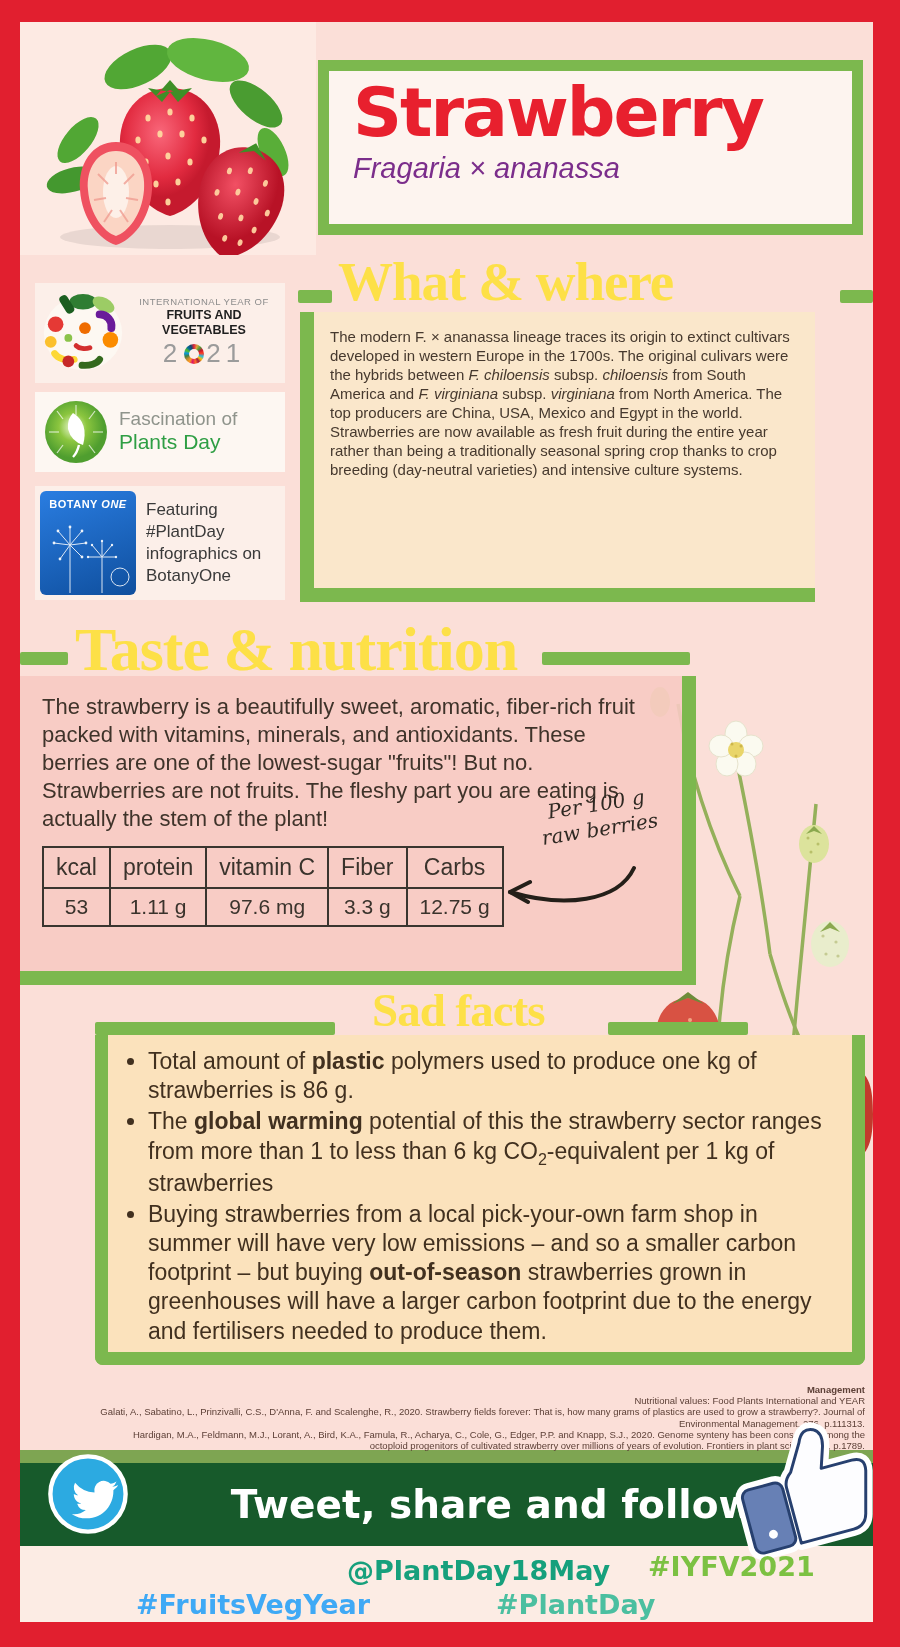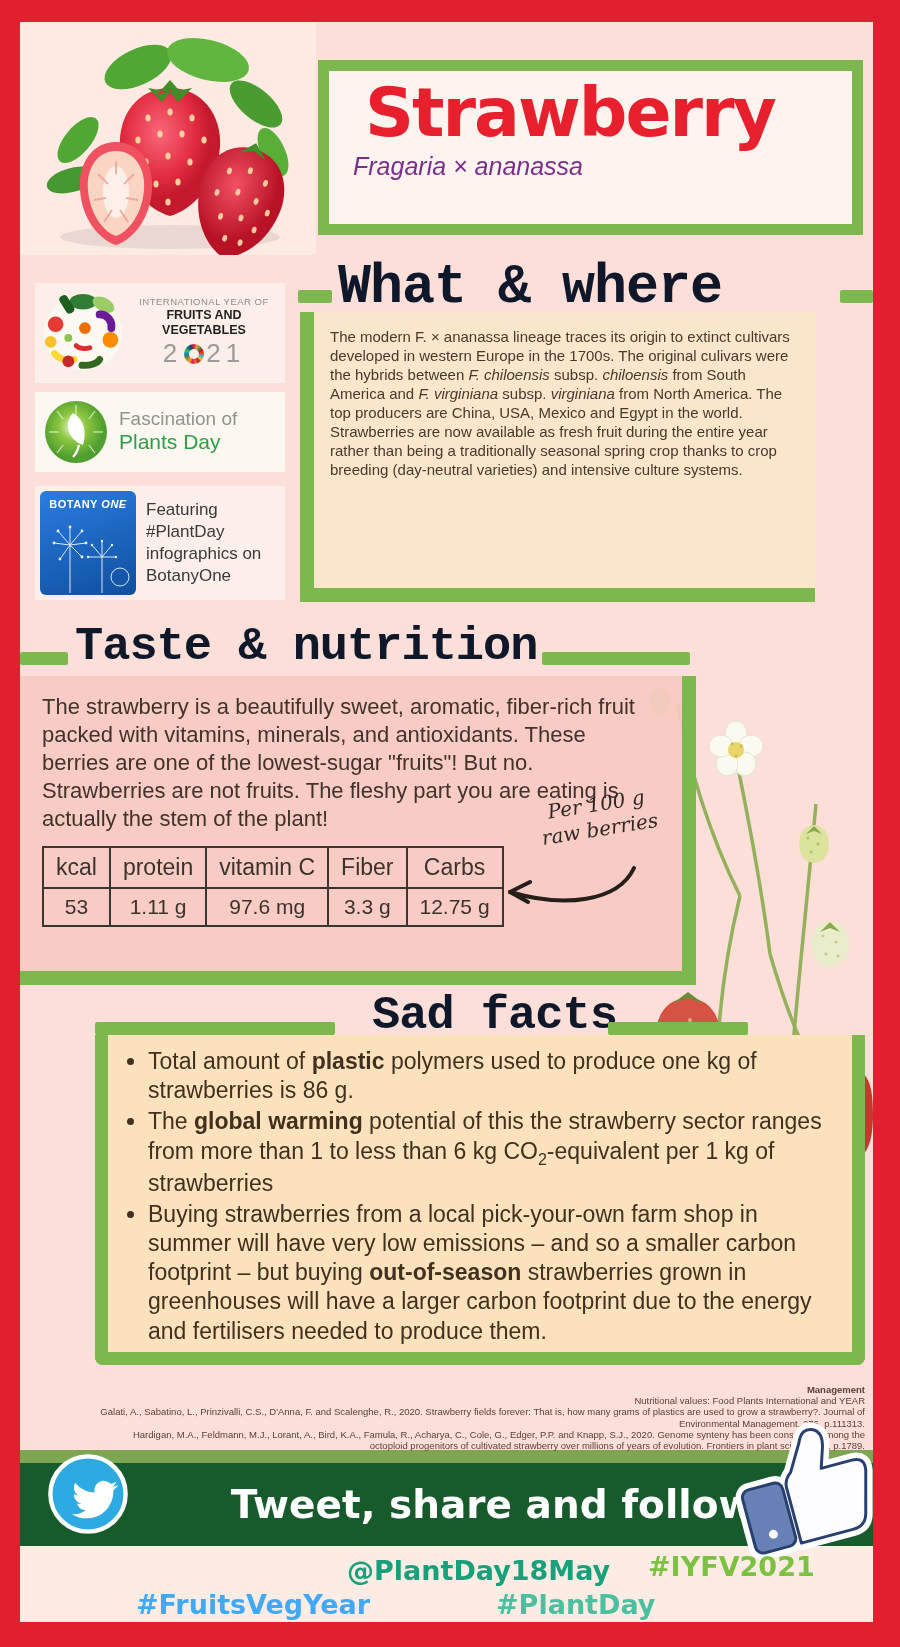--- a/index.html
+++ b/index.html
@@ -6,22 +6,22 @@
   .poster{position:relative;width:900px;height:1647px;background:#e11f2f;overflow:hidden;
           font-family:"Liberation Sans",sans-serif;}
   .abs{position:absolute;}
   .main-panel{left:20px;top:22px;width:853px;height:1428px;background:#fbdfd8;}
 
   
   .photo-card{left:20px;top:22px;width:296px;height:233px;background:#fdeae3;}
   .title-box{left:318px;top:60px;width:545px;height:175px;box-sizing:border-box;
              background:#fdf4ef;border:11px solid #7cb84e;padding:6px 0 0 24px;}
   .page-title{font-family:"DejaVu Sans",sans-serif;font-weight:800;font-size:68px;line-height:1.05;
-              color:#e8202e;letter-spacing:-2px;margin-left:12px;}
-  .latin{font-size:25px;font-style:italic;color:#7b2d8b;margin-top:4px;}
+              color:#e8202e;letter-spacing:-2px;}
+  .latin{font-size:29px;font-style:italic;color:#7b2d8b;margin-top:4px;}
 
   
   .card{left:35px;width:250px;background:#fcefe9;display:flex;align-items:center;box-sizing:border-box;}
   .iyfv-card{top:283px;height:100px;padding:4px;}
   .iyfv-text{text-align:center;flex:1;line-height:1.15;}
   .iyfv-l1{font-size:9.5px;letter-spacing:.5px;color:#8c8c8c;}
   .iyfv-l2{font-size:12.5px;font-weight:bold;color:#1f1f1f;}
   .iyfv-year{font-size:26px;color:#9b9b9b;letter-spacing:5px;margin-top:2px;display:flex;align-items:center;justify-content:center;gap:2px;}
   .sdg-wheel{width:20px;height:20px;border-radius:50%;display:inline-block;position:relative;
     background:conic-gradient(#e5243b,#dda63a,#4c9f38,#c5192d,#ff3a21,#26bde2,#fcc30b,#a21942,#fd6925,#dd1367,#fd9d24,#bf8b2e,#3f7e44,#0a97d9,#56c02b,#00689d,#19486a,#e5243b);}
@@ -31,31 +31,31 @@
   .fopd-l2{font-size:21px;color:#2e9e44;line-height:1.15;}
   .botany-card{top:486px;height:114px;padding:5px;gap:10px;align-items:center;}
   .botany-logo{width:96px;height:104px;border-radius:6px;background:linear-gradient(160deg,#2a7de1,#0f4f9e);
                position:relative;flex-shrink:0;}
   .botany-brand{position:absolute;top:7px;left:0;right:0;text-align:center;color:#fff;
                 font-size:11px;font-weight:bold;letter-spacing:.5px;}
   .botany-brand .one{font-style:italic;}
   .botany-caption{font-size:17px;color:#3a3a3a;line-height:1.3;}
 
   
-  .sec-heading{font-family:Liberation Mono, monospace;font-weight:800;color:#0f172a;letter-spacing:-1px;z-index:3;margin-top:6px;}
+  .sec-heading{font-family:Liberation Serif, serif;font-weight:800;color:#fde047;letter-spacing:-1px;z-index:3;}
   .dash{background:#7cb84e;height:13px;border-radius:2px;z-index:3;}
 
   
   .ww-heading{left:338px;top:250px;font-size:55px;}
   .ww-box{left:300px;top:312px;width:515px;height:290px;box-sizing:border-box;background:#fae7cb;
           border-left:14px solid #7cb84e;border-bottom:14px solid #7cb84e;
           padding:15px 12px 0 16px;font-size:15px;line-height:1.27;color:#46392e;z-index:1;}
 
   
-  .tn-heading{left:75px;top:614px;font-size:47px;}
+  .tn-heading{left:75px;top:614px;font-size:62px;}
   .tn-box{left:20px;top:676px;width:676px;height:309px;box-sizing:border-box;
           background:rgba(247,202,195,.9);border-right:14px solid #7cb84e;border-bottom:14px solid #7cb84e;
           padding:17px 8px 16px 22px;z-index:1;}
   .tn-para{font-size:22px;line-height:1.27;color:#3f332a;width:612px;}
   table.nutri{border-collapse:collapse;margin-top:13px;}
   table.nutri td,table.nutri th{border:2.5px solid #3a352f;color:#3a332c;text-align:center;
           font-weight:normal;padding:6px 12px;font-family:"Liberation Sans",sans-serif;}
   table.nutri th{font-size:23px;}
   table.nutri td{font-size:21px;}
   .note{left:518px;top:792px;width:160px;text-align:center;transform:rotate(-9deg);

